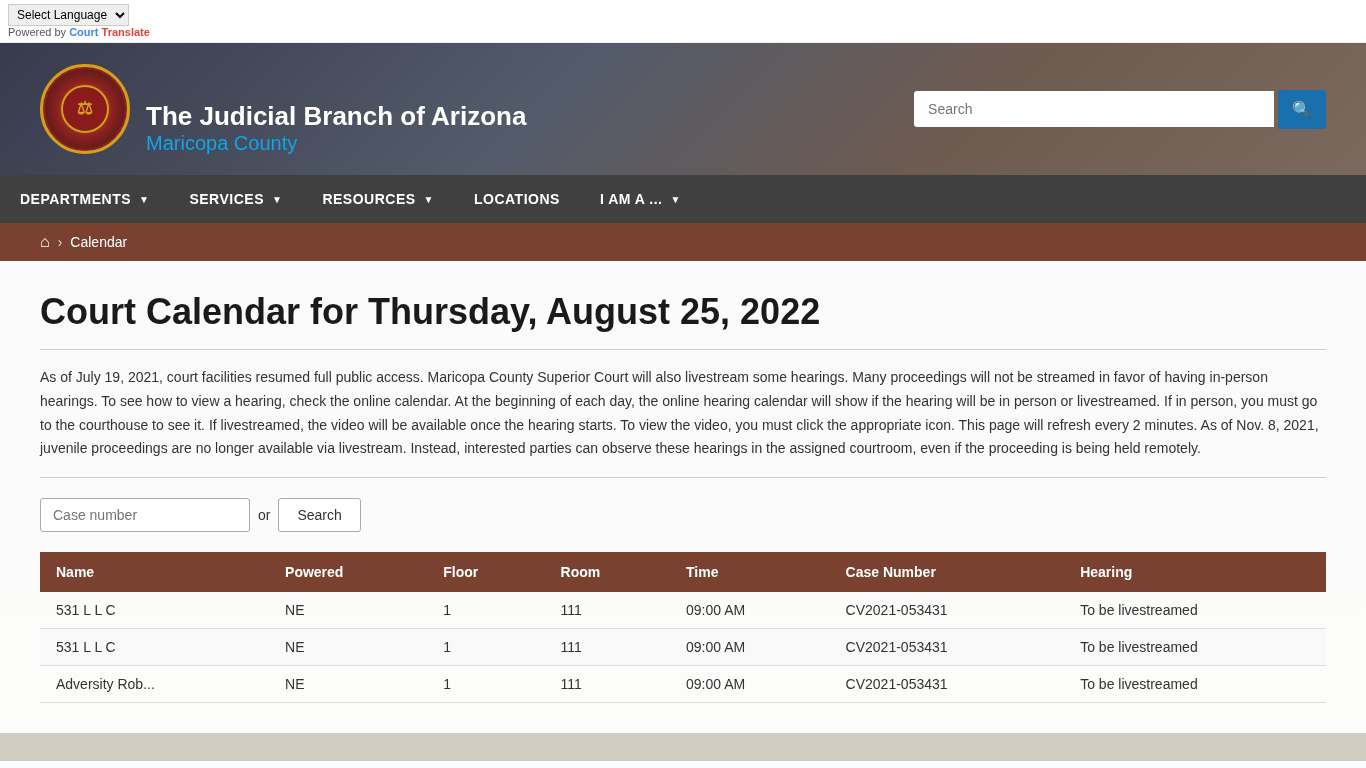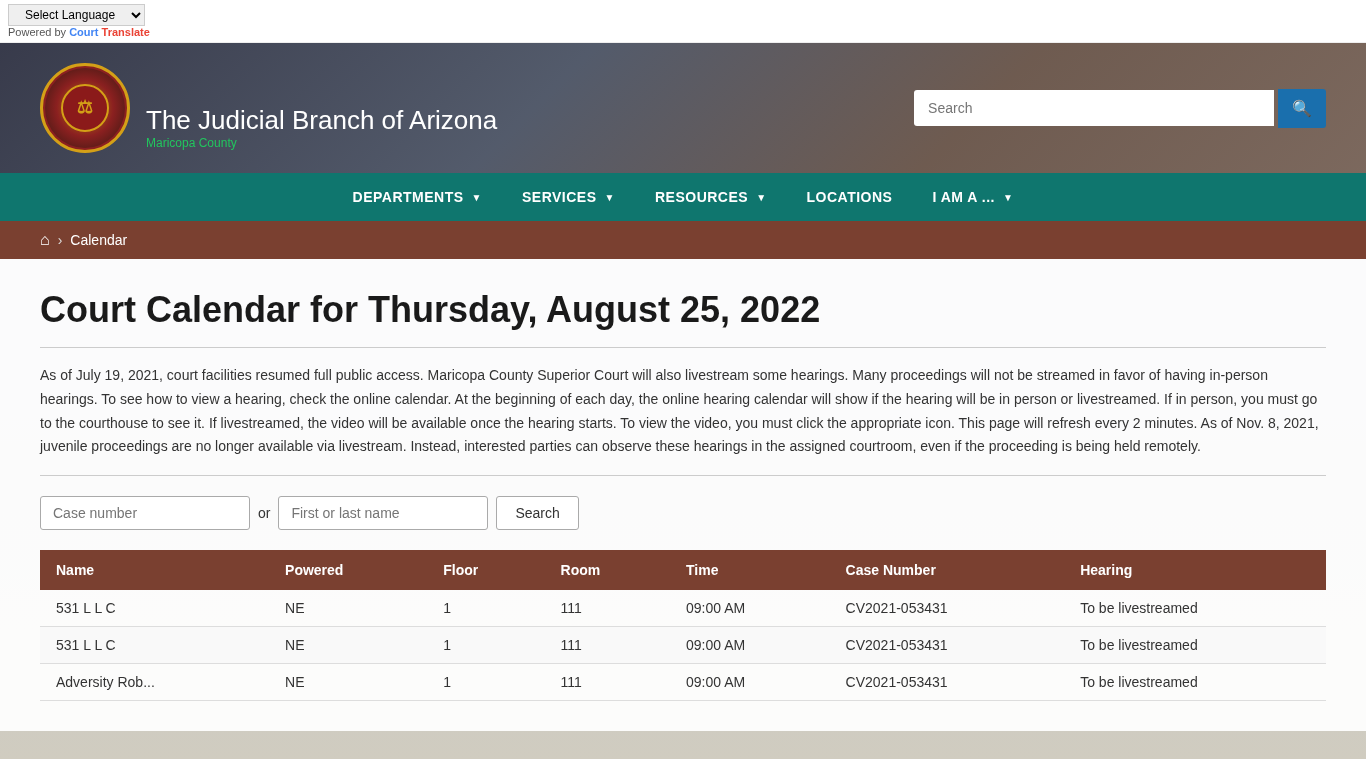--- a/index.html
+++ b/index.html
@@ -8,21 +8,21 @@
     
     .top-bar {
       background: #fff;
       padding: 4px 8px;
       font-size: 12px;
       border-bottom: 1px solid #eee;
     }
     .top-bar select {
       font-size: 12px;
       border: 1px solid #ccc;
-      padding: 2px 12px;
+      padding: 2px 4px;
     }
     .powered-by {
       font-size: 11px;
       color: #555;
     }
     .powered-by span.google { color: #4285F4; font-weight: bold; }
     .powered-by span.translate { color: #EA4335; font-weight: bold; }
 
     
     .header {
@@ -66,22 +66,22 @@
       width: 80px;
       height: 80px;
       border-radius: 50%;
       background: radial-gradient(circle, #b8860b 0%, #8B2020 50%, #2c1810 100%);
       display: flex;
       align-items: center;
       justify-content: center;
     }
     .logo-inner svg { width: 50px; height: 50px; }
     .site-title { color: #fff; }
-    .site-title h1 { font-size: 26px; font-weight: normal; margin-top: 38px; }
-    .site-title p { font-size: 12px; color: #22c55e; }
+    .site-title h1 { font-size: 26px; font-weight: bold; margin-top: 38px; }
+    .site-title p { font-size: 20px; color: #0ea5e9; }
     .search-area {
       display: flex;
       align-items: center;
       gap: 4px;
     }
     .search-area input {
       width: 360px;
       padding: 10px 14px;
       font-size: 14px;
       border: none;
@@ -93,24 +93,23 @@
       background: #1a6fad;
       border: none;
       cursor: pointer;
       border-radius: 0 3px 3px 0;
       color: #fff;
       font-size: 16px;
     }
 
     
     .nav {
-      background: #0f766e;
+      background: #404040;
       display: flex;
       align-items: stretch;
-      justify-content: center;
     }
     .nav-item {
       color: #fff;
       padding: 16px 20px;
       font-size: 14px;
       font-weight: bold;
       text-transform: uppercase;
       cursor: pointer;
       display: flex;
       align-items: center;
@@ -292,21 +291,20 @@
 <div style="background: linear-gradient(180deg,#c0c8d0 0%,#d0ccc0 100%); min-height: 500px;">
   <div class="main">
     <h1 class="page-title">Court Calendar for Thursday, August 25, 2022</h1>
     <hr class="divider">
     <p class="description">As of July 19, 2021, court facilities resumed full public access. Maricopa County Superior Court will also livestream some hearings. Many proceedings will not be streamed in favor of having in-person hearings. To see how to view a hearing, check the online calendar. At the beginning of each day, the online hearing calendar will show if the hearing will be in person or livestreamed. If in person, you must go to the courthouse to see it. If livestreamed, the video will be available once the hearing starts. To view the video, you must click the appropriate icon. This page will refresh every 2 minutes. As of Nov. 8, 2021, juvenile proceedings are no longer available via livestream. Instead, interested parties can observe these hearings in the assigned courtroom, even if the proceeding is being held remotely.</p>
     <hr class="divider">
 
     <div class="case-search">
       <input type="text" placeholder="Case number" style="">
       <span class="or-label">or</span>
-      <input type="text" placeholder="First or last name" style="">
       <button>Search</button>
     </div>
 
     <table class="results-table">
       <thead>
         <tr>
           <th>Name</th>
           <th>Powered</th>
           <th>Floor</th>
           <th>Room</th>

